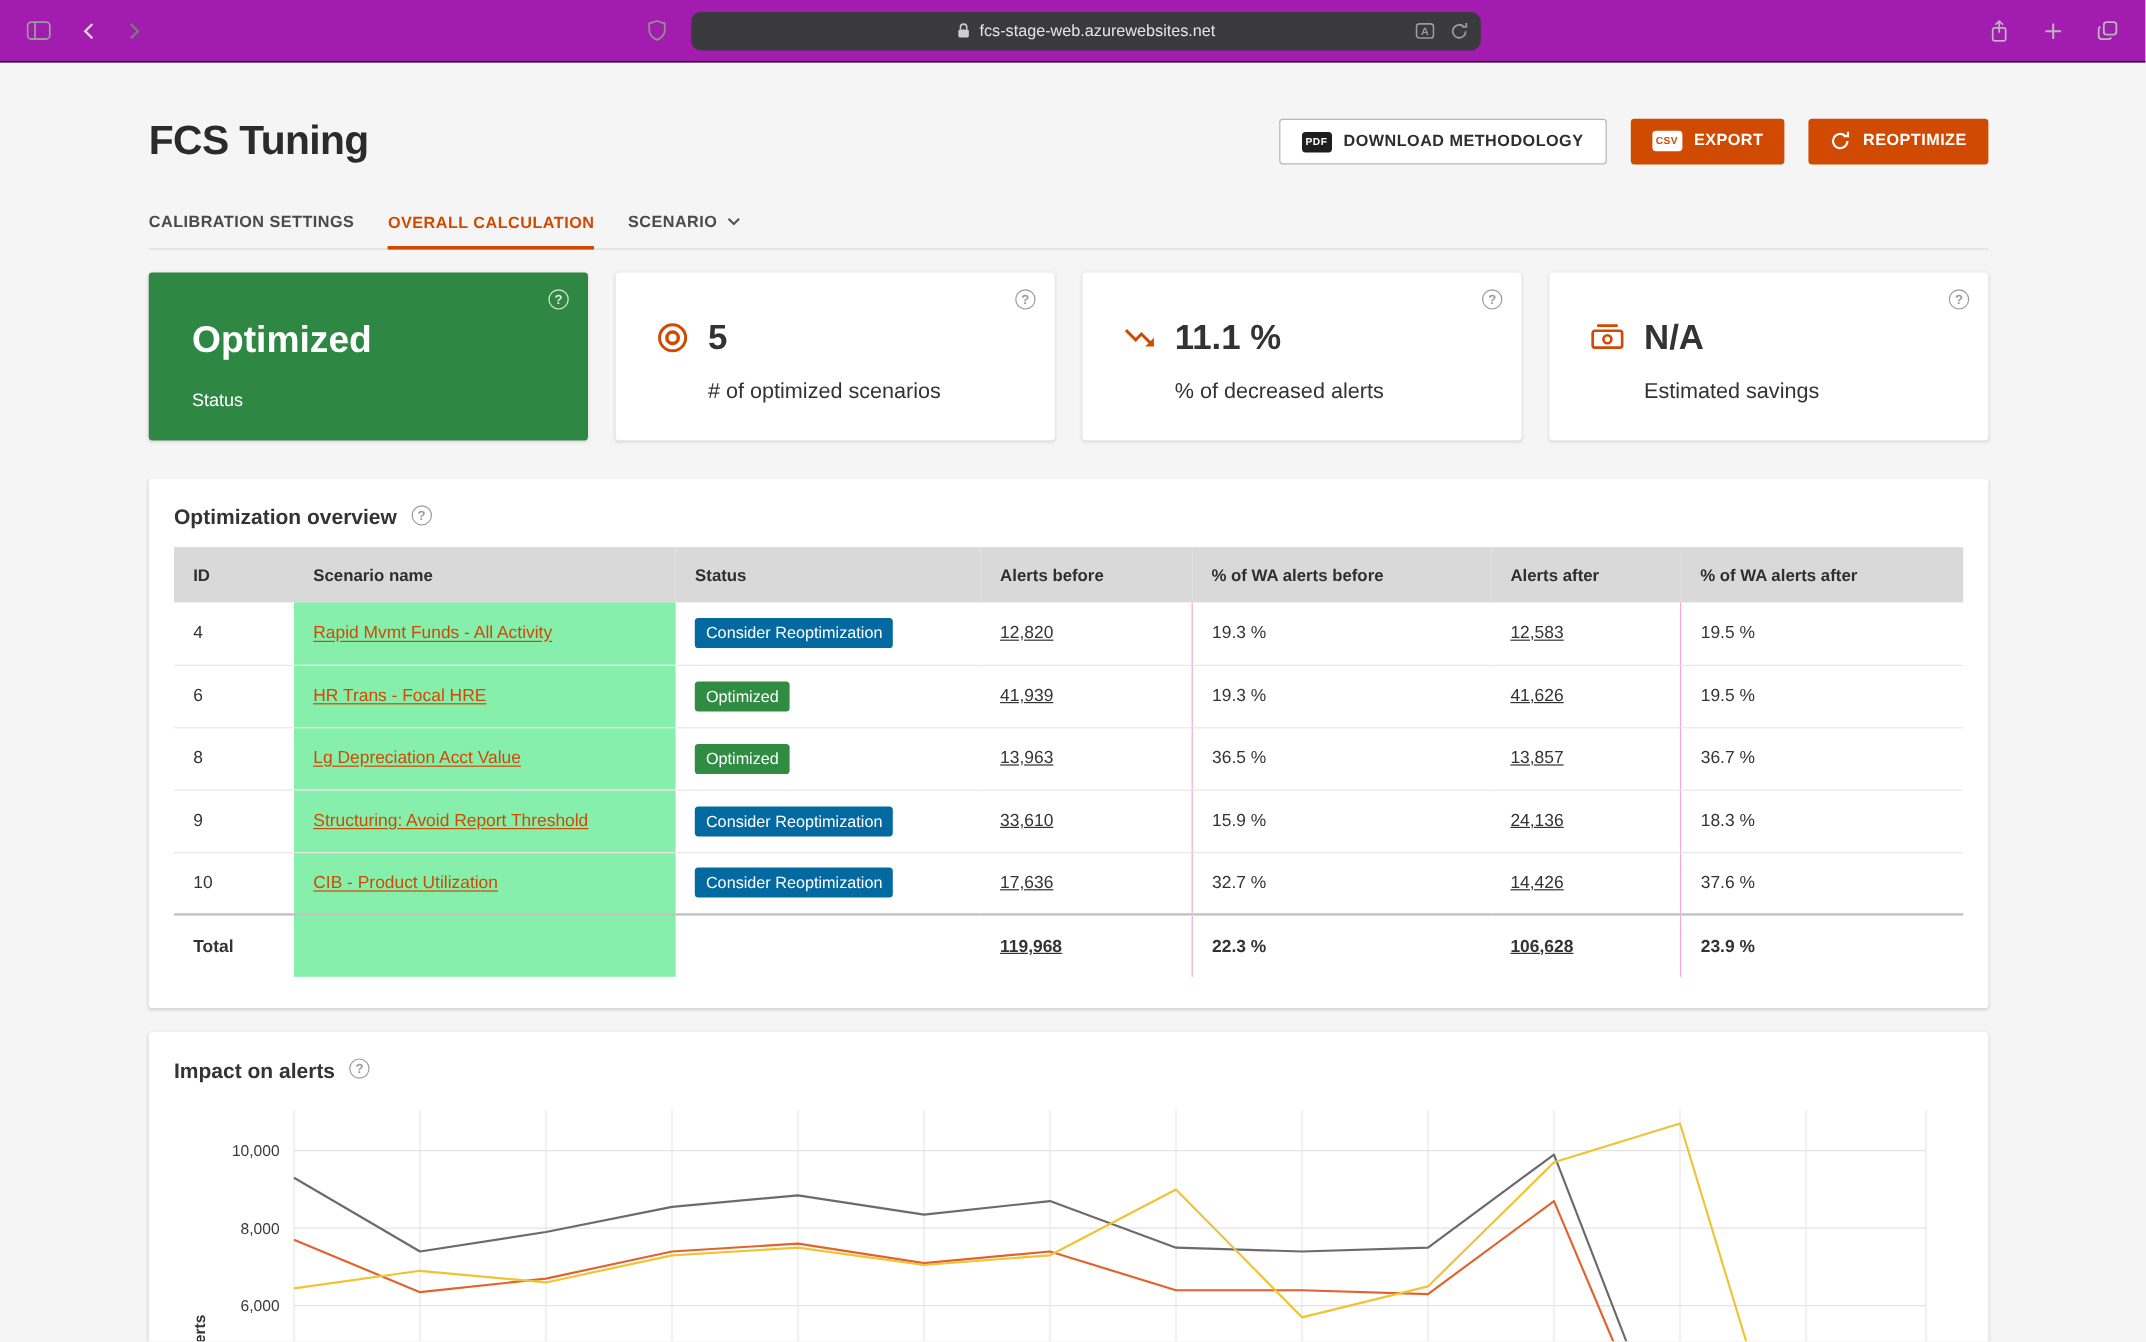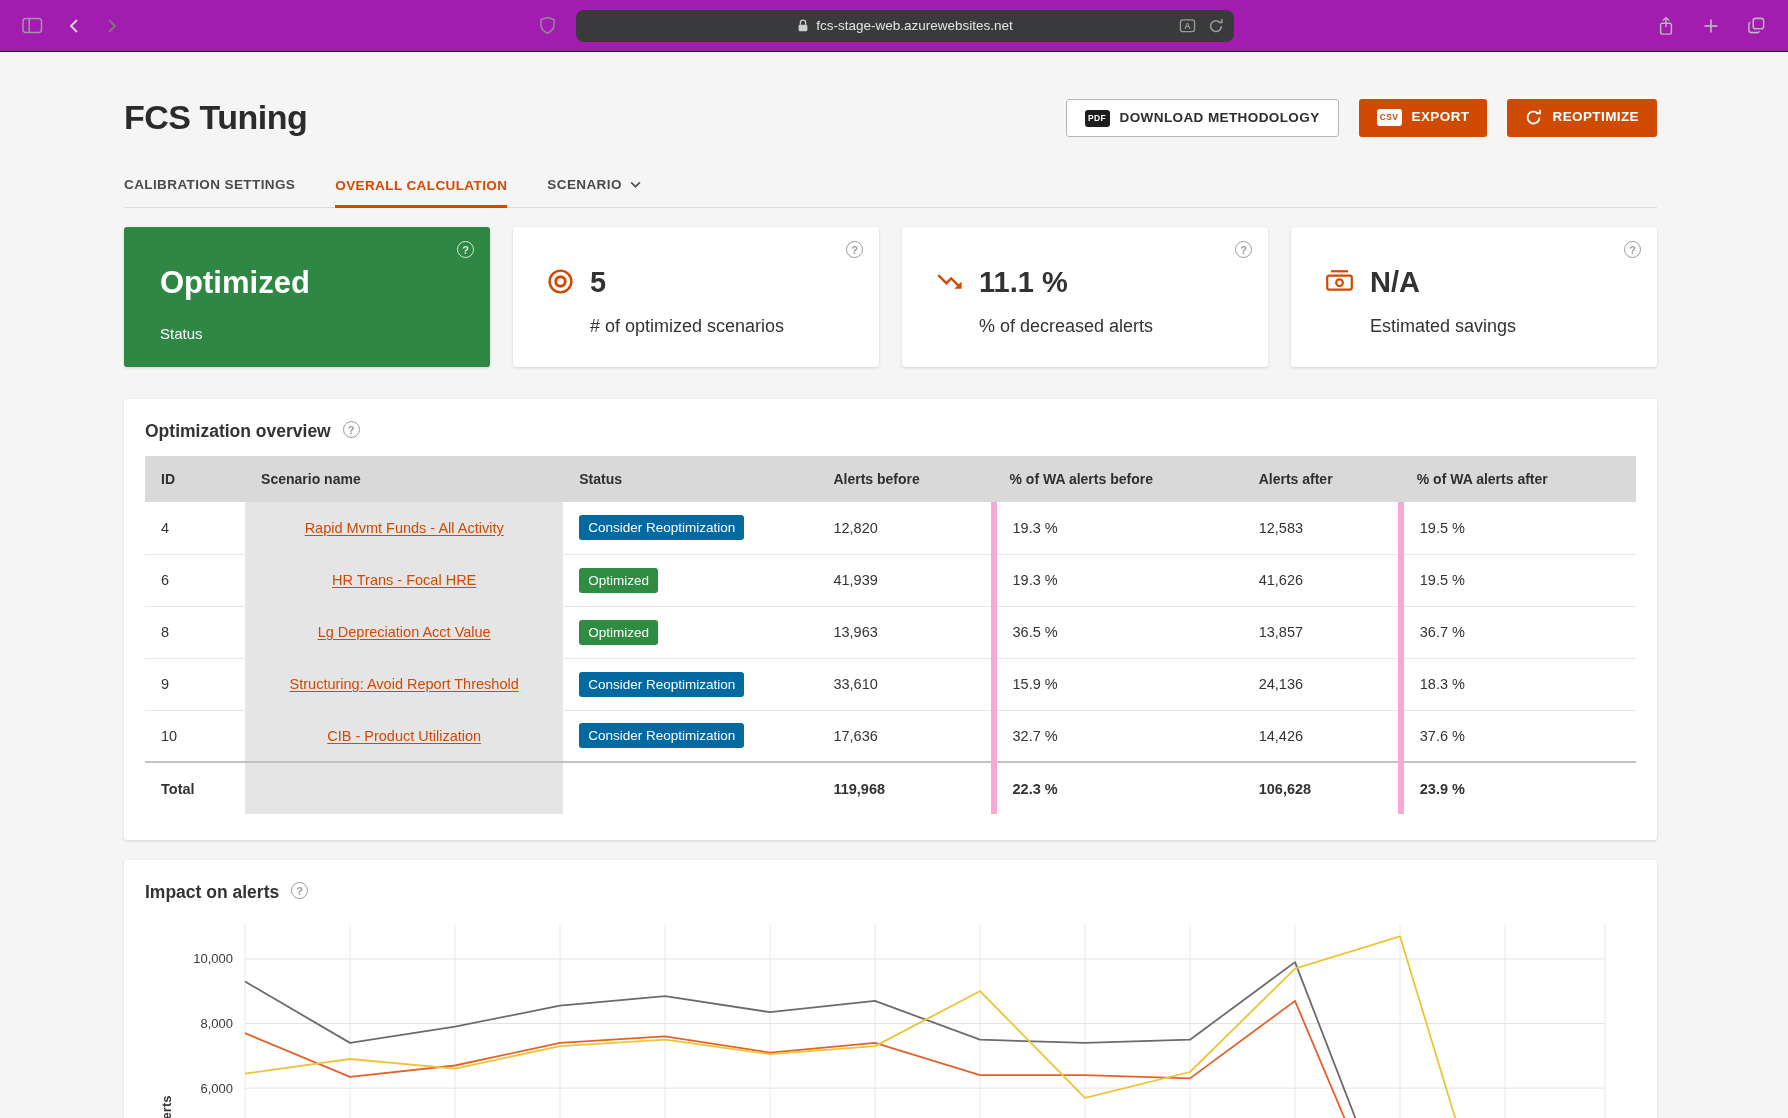--- a/index.html
+++ b/index.html
@@ -41,21 +41,21 @@
   }
   .btn-outline { background:#fff; border:1px solid #b6b6b6; color:#2d2d2d; }
   .btn-solid { background:#d04a02; border:none; color:#fff; }
   .file-badge {
     display:inline-flex; align-items:center; justify-content:center;
     width:25px; height:17px; border-radius:3px; font-size:8.5px; font-weight:700;
   }
   .pdf-badge { background:#1e1e1e; color:#fff; }
   .csv-badge { background:#fff; color:#d04a02; }
 
-  .tabs { display:flex; gap:40px; margin-top:40px; border-bottom:1px solid #dcdcdc; }
+  .tabs { display:flex; gap:28px; margin-top:40px; border-bottom:1px solid #dcdcdc; }
   .tab {
     font-size:13.5px; font-weight:700; letter-spacing:0.4px; color:#4a4a4a;
     padding:0 0 15px 0; cursor:pointer; display:flex; align-items:center; gap:8px;
   }
   .tab.active { color:#d04a02; border-bottom:3px solid #d04a02; margin-bottom:-1px; padding-bottom:12px; }
 
   
   .cards { display:flex; gap:23px; margin-top:19px; }
   .card {
     flex:1; height:140px; background:#fff; border-radius:3px;
@@ -81,23 +81,23 @@
   .panel {
     background:#fff; border-radius:3px; box-shadow:0 1px 3px rgba(0,0,0,0.14);
     margin-top:32px; padding:22px 21px 26px;
   }
   .panel-title-row { display:flex; align-items:flex-start; gap:12px; }
   h2 { font-size:17.5px; font-weight:600; color:#333; margin:0; }
 
   table { border-collapse:collapse; width:100%; table-layout:fixed; font-size:14.5px; color:#333; margin-top:14px; }
   thead th { background:#d9d9d9; text-align:left; font-weight:600; height:46px; padding:0 16px; font-size:14px; color:#2f2f2f; }
   tbody td { height:52px; padding:0 16px; border-bottom:1px solid #e8e8e8; }
-  .name-col { background:#e5e5e5;text-align:center; }
+  .name-col { background:#86efac; }
   a.scenario-link { color:#d04a02; text-decoration:underline; text-underline-offset:2px; }
-  .sep { border-right:6px solid #f9a8d4; }
+  .sep { border-right:1px solid #f9a8d4;text-decoration:underline; }
   tfoot td { height:52px; padding:0 16px; border-top:2px solid #c2c2c2; font-weight:700; }
   .badge { display:inline-block; padding:5px 9px; border-radius:3px; color:#fff; font-size:13.5px; }
   .badge-warn { background:#0369a1; }
   .badge-ok { background:#2f8c42; }
 
   .panel.impact { margin-top:20px; height:420px; padding-bottom:0; }
   .chart-wrap { margin-top:22px; }
   svg text.tick { font-size:13px; fill:#3a3a3a; font-family:inherit; }
   svg text.axis-label { font-size:13px; font-weight:700; fill:#333; font-family:inherit; }
 </style>

